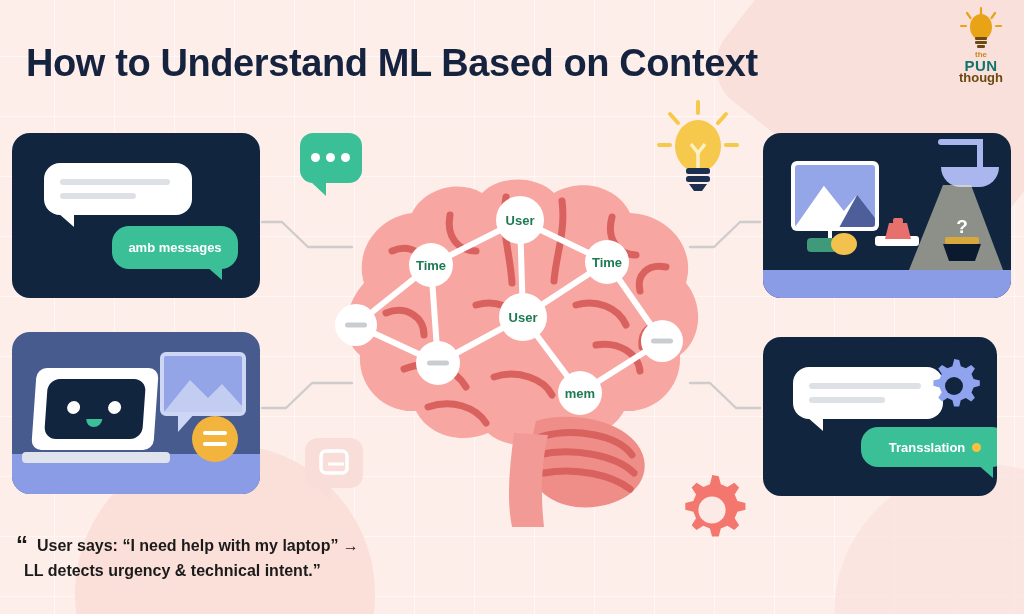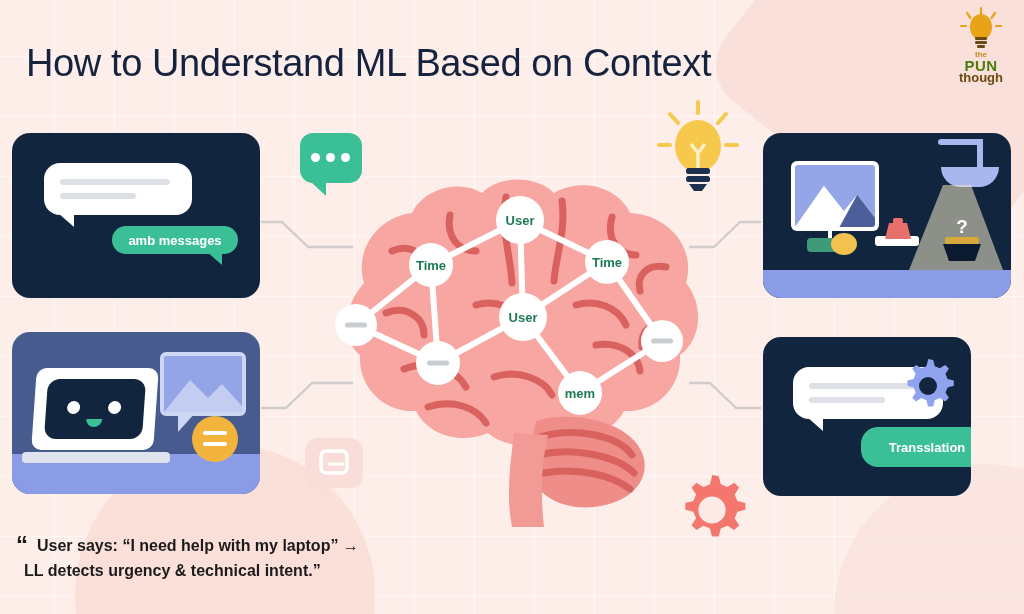--- a/index.html
+++ b/index.html
@@ -29,41 +29,41 @@
     background:#fbdfd9;border-radius:50%;
   }
   .blob-br{
     position:absolute;right:-110px;bottom:-150px;width:300px;height:300px;
     background:#fae2dc;border-radius:50%;opacity:.75;
   }
 
   
   .title{
     position:absolute;left:26px;top:42px;
-    font-size:38px;font-weight:normal;color:#16233f;
+    font-size:38px;font-weight:bold;color:#16233f;
     letter-spacing:-0.4px;white-space:nowrap;
   }
 
   
   .logo{position:absolute;right:14px;top:6px;width:58px;height:76px;text-align:center;}
   .logo-bulb{position:relative;height:44px;}
   .logo-txt-the{font-size:8px;color:#c78a1e;font-weight:bold;line-height:9px;}
-  .logo-txt-pun{font-size:15px;color:#4d7c0f;font-weight:bold;line-height:14px;letter-spacing:.5px;}
+  .logo-txt-pun{font-size:15px;color:#0f766e;font-weight:bold;line-height:14px;letter-spacing:.5px;}
   .logo-txt-though{font-size:13px;color:#6b4a12;font-weight:bold;line-height:10px;}
 
   
   .connectors{position:absolute;inset:0;}
 
   
   .card{position:absolute;border-radius:18px;overflow:hidden;}
   .card-dark{background:#11253f;}
   #card-tl{left:12px;top:133px;width:248px;height:165px;}
   #card-bl{left:12px;top:332px;width:248px;height:162px;background:#475b8f;}
   #card-tr{left:763px;top:133px;width:248px;height:165px;}
-  #card-br{left:763px;top:337px;width:208px;height:159px;}
+  #card-br{left:763px;top:337px;width:234px;height:159px;}
 
   
   .bub-white{
     position:absolute;background:#fff;border-radius:16px;
   }
   .bub-white:after{
     content:"";position:absolute;left:14px;bottom:-12px;
     border-width:0 16px 14px 0;border-style:solid;border-color:transparent #fff transparent transparent;
   }
   .bub-line{position:absolute;height:6px;border-radius:3px;background:#dde1e6;}
@@ -265,21 +265,21 @@
           </g>
         </g>
     </svg>
   </div>
 
   <div class="card card-dark" id="card-tl">
     <div class="bub-white" style="left:32px;top:30px;width:148px;height:52px;">
       <div class="bub-line" style="left:16px;top:16px;width:110px;"></div>
       <div class="bub-line" style="left:16px;top:30px;width:76px;"></div>
     </div>
-    <div class="bub-green" style="left:100px;top:93px;width:126px;height:28px;">
+    <div class="bub-green" style="left:100px;top:93px;width:126px;height:43px;">
       <span>amb messages</span>
     </div>
   </div>
 
   <div class="card" id="card-bl">
     <div style="position:absolute;left:0;bottom:0;width:100%;height:40px;background:#8b9ce6;"></div>
 
     <div class="laptop-screen" style="left:22px;top:36px;width:122px;height:82px;transform:skewX(-4deg);">
       <div class="laptop-face" style="left:12px;top:11px;width:98px;height:60px;">
         <div class="eye" style="left:21px;top:22px;"></div>

